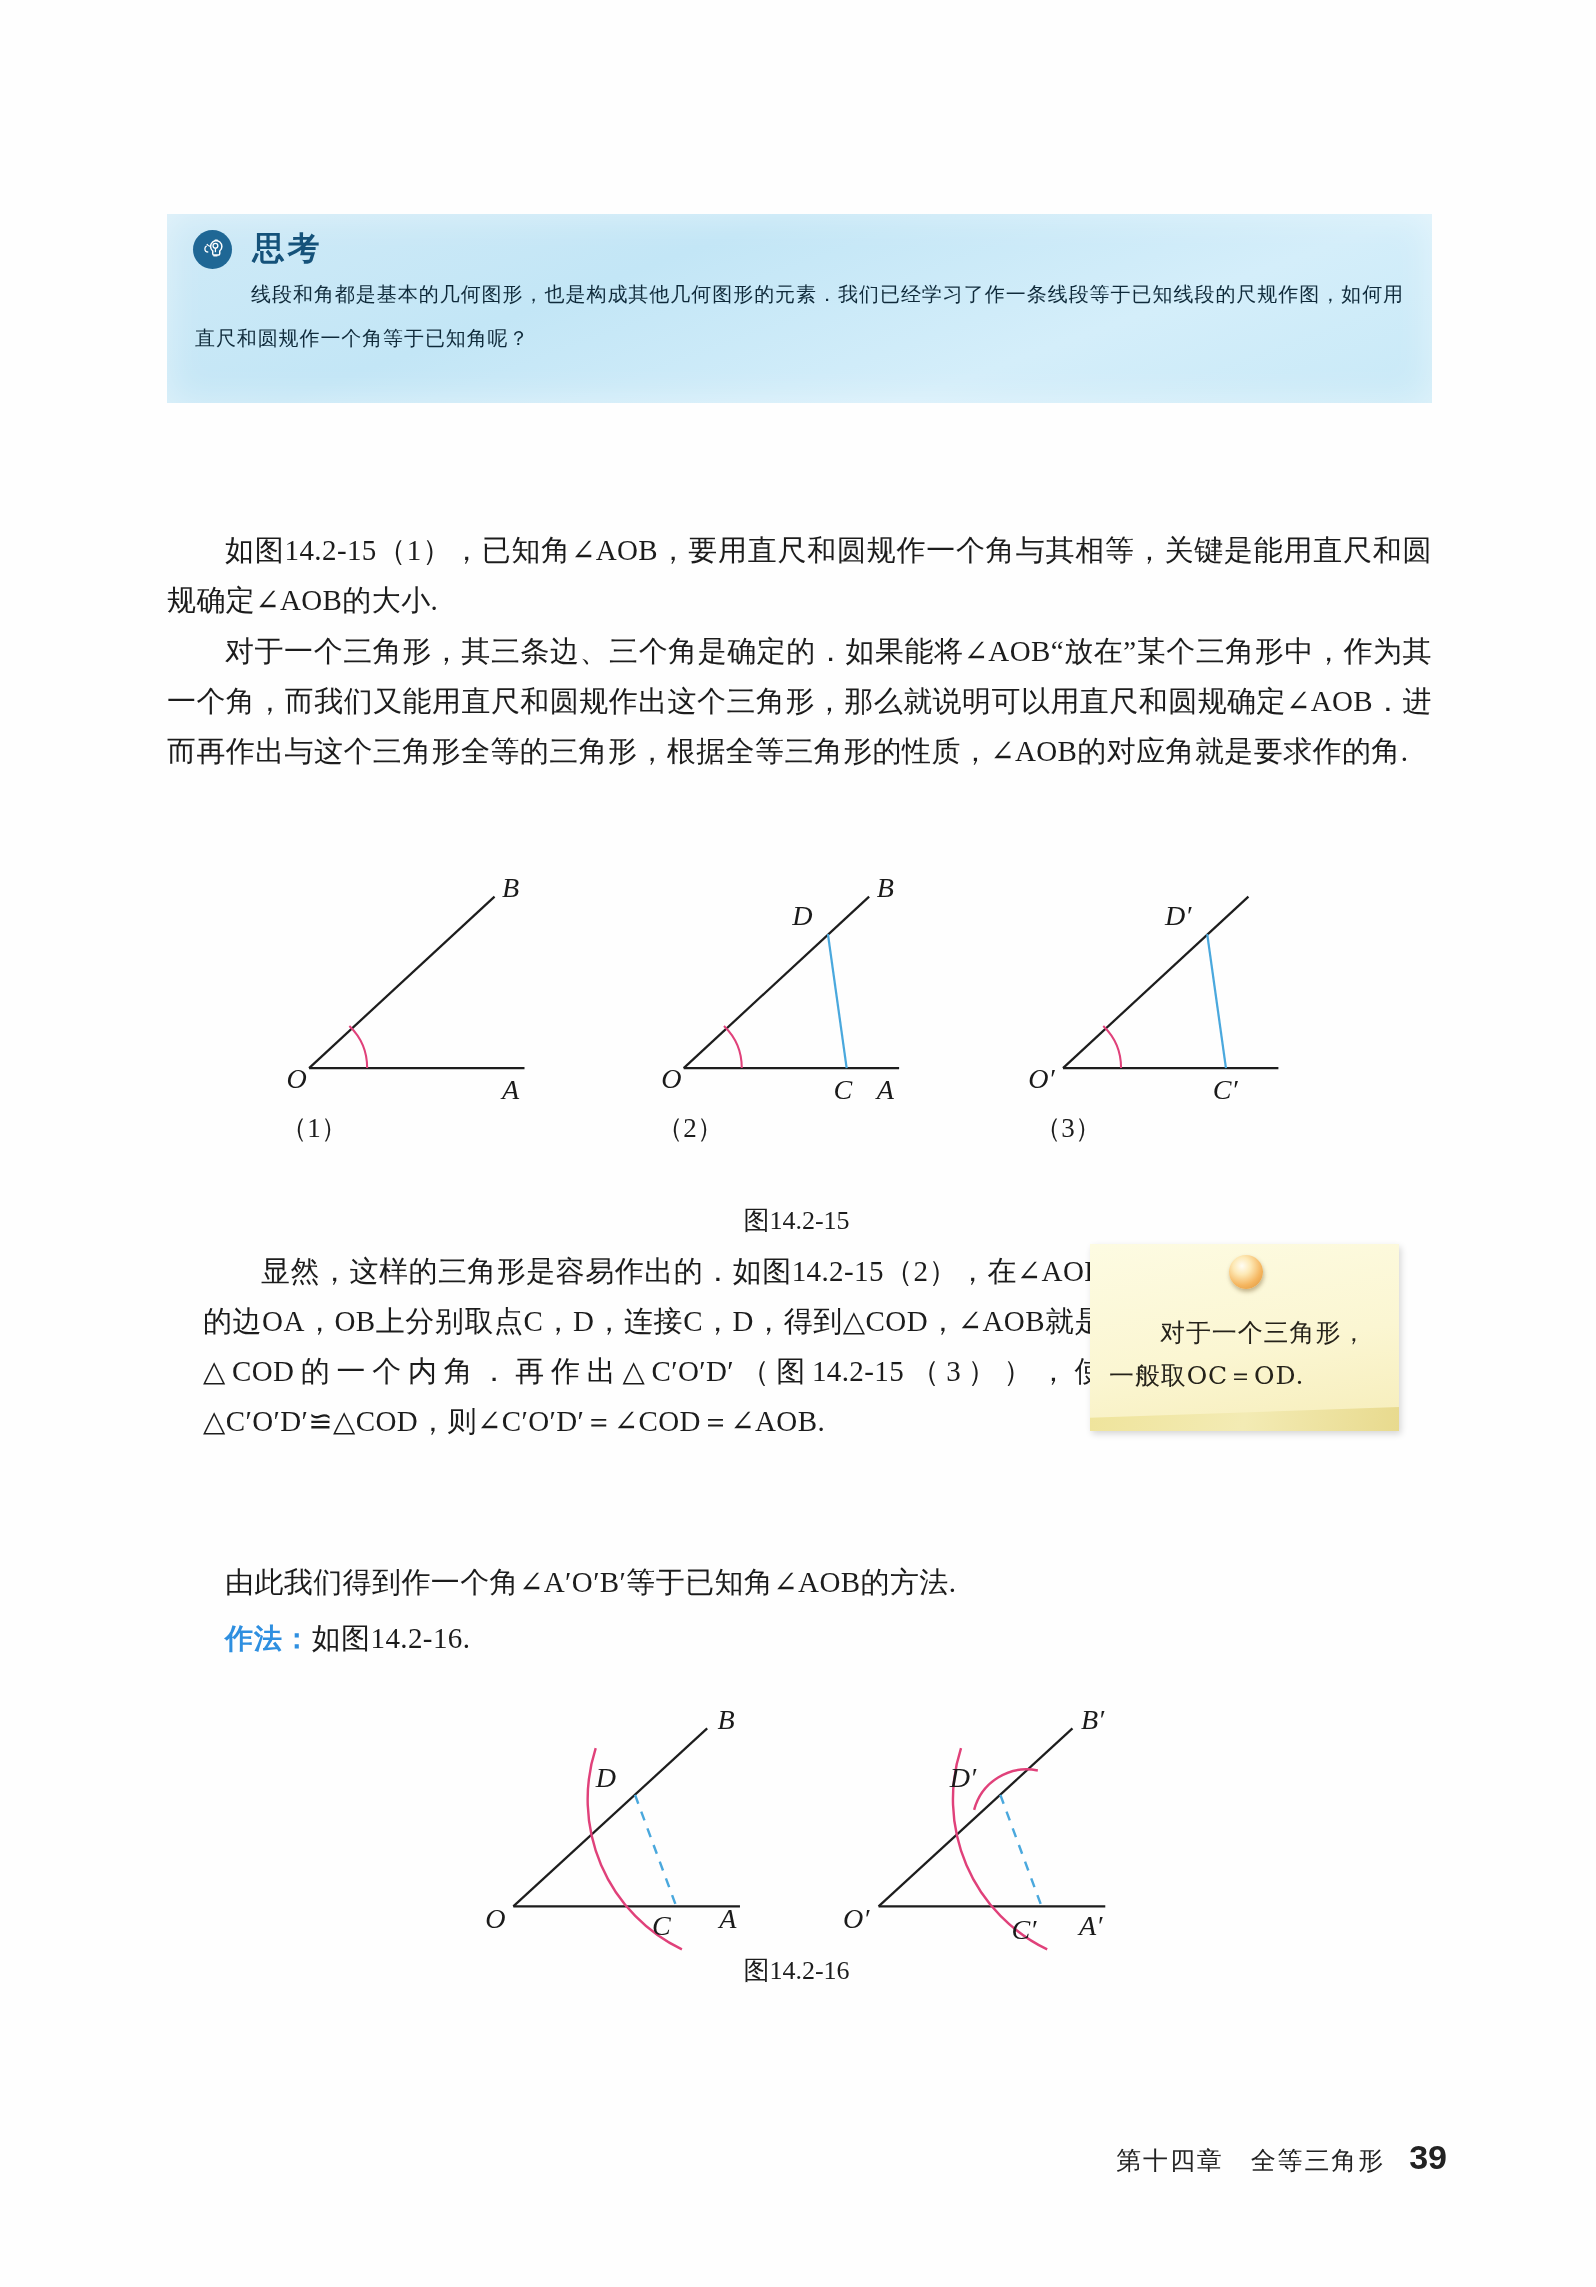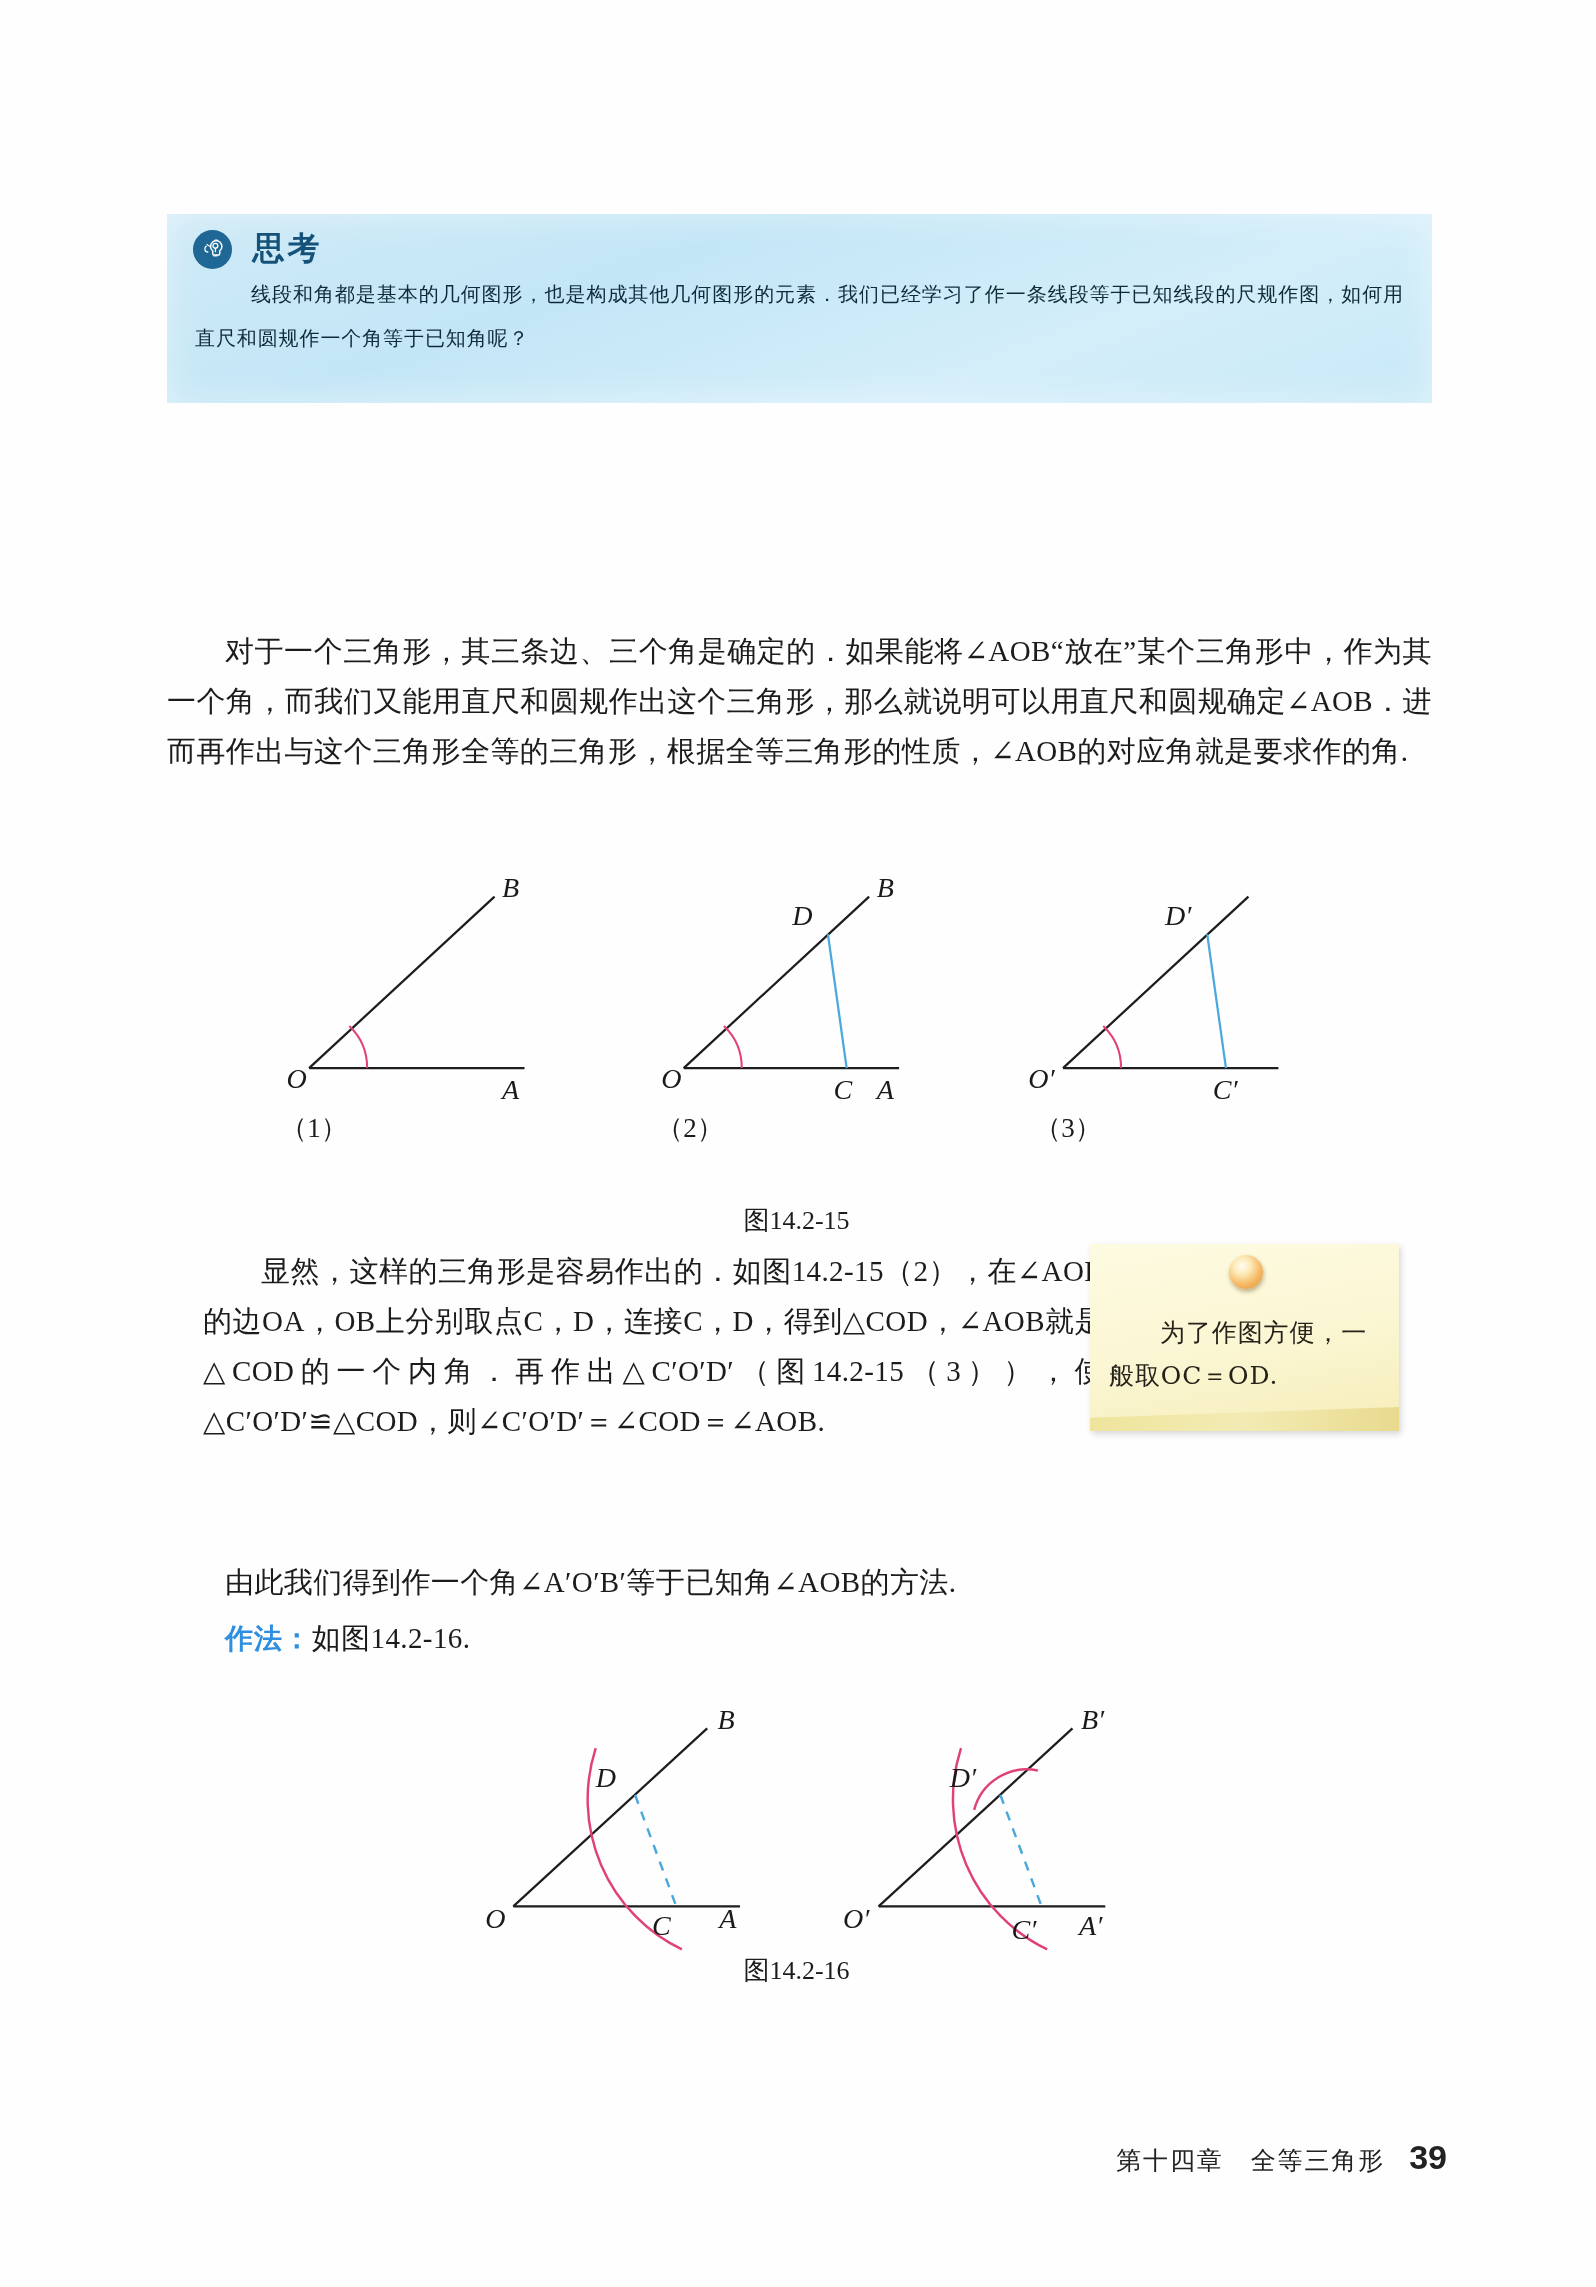--- a/index.html
+++ b/index.html
@@ -193,20 +193,21 @@
           <line x1="15.4" y1="22.3" x2="19.8" y2="22.3" stroke="#ffffff" stroke-width="1.4"></line>
           <path d="M12.4 12.3c-1.8-.4-3.3-1.4-4-2.7" fill="none" stroke="#ffffff" stroke-width="1.4"></path>
           <path d="M8.2 11.6c-1.2.6-1.9 1.8-1.9 3.1 0 1.9 1.6 3.5 3.6 3.5" fill="none" stroke="#ffffff" stroke-width="1.4"></path>
         </svg>
       </span>
       <span class="think-title">思考</span>
     </div>
     <div class="think-body">线段和角都是基本的几何图形，也是构成其他几何图形的元素．我们已经学习了作一条线段等于已知线段的尺规作图，如何用直尺和圆规作一个角等于已知角呢？</div>
   </div>
 
+  <div class="para indent" style="left:167px; top:525px; width:1265px;">如图14.2-15（1），已知角∠AOB，要用直尺和圆规作一个角与其相等，关键是能用直尺和圆规确定∠AOB的大小.</div>
 
   <div class="para indent" style="left:167px; top:626px; width:1265px;">对于一个三角形，其三条边、三个角是确定的．如果能将∠AOB“放在”某个三角形中，作为其一个角，而我们又能用直尺和圆规作出这个三角形，那么就说明可以用直尺和圆规确定∠AOB．进而再作出与这个三角形全等的三角形，根据全等三角形的性质，∠AOB的对应角就是要求作的角.</div>
 
   <div class="figs" style="left:281px; top:876px; width:1077px; height:253px;">
     <svg width="1077" height="253" viewBox="0 0 1150 270">
 
       <g>
 
         <line x1="30" y1="205" x2="260" y2="205" stroke="#1d1d1d" stroke-width="2.4"></line>
 
@@ -246,21 +247,21 @@
   <div class="sub-label" style="left:258px; top:1110px;">（1）</div>
   <div class="sub-label" style="left:634px; top:1110px;">（2）</div>
   <div class="sub-label" style="left:1012px; top:1110px;">（3）</div>
 
   <div class="fig-caption" style="left:656px; top:1182px; width:281px;margin-top:21px;">图14.2-15</div>
 
   <div class="para indent" style="left:167px; top:1246px; width:901px;margin-left:36px;">显然，这样的三角形是容易作出的．如图14.2-15（2），在∠AOB的边OA，OB上分别取点C，D，连接C，D，得到△COD，∠AOB就是△COD的一个内角．再作出△C′O′D′（图14.2-15（3）），使△C′O′D′≌△COD，则∠C′O′D′＝∠COD＝∠AOB.</div>
 
   <div class="note">
     <div class="note-pin"></div>
-    <div class="note-text">为了作图方便，一般取OC＝OD.</div>
+    <div class="note-text">对于一个三角形，一般取OC＝OD.</div>
   </div>
 
   <div class="para indent" style="left:167px; top:1557px; width:1265px;">由此我们得到作一个角∠A′O′B′等于已知角∠AOB的方法.</div>
 
   <div class="para" style="left:225px; top:1613px; width:1209px;">
     <span class="kw-blue">作法：</span><span>如图14.2-16.</span>
   </div>
 
   <div class="figs" style="left:468px; top:1705px; width:750px; height:281px;">
     <svg width="750" height="281" viewBox="0 0 800 300">

